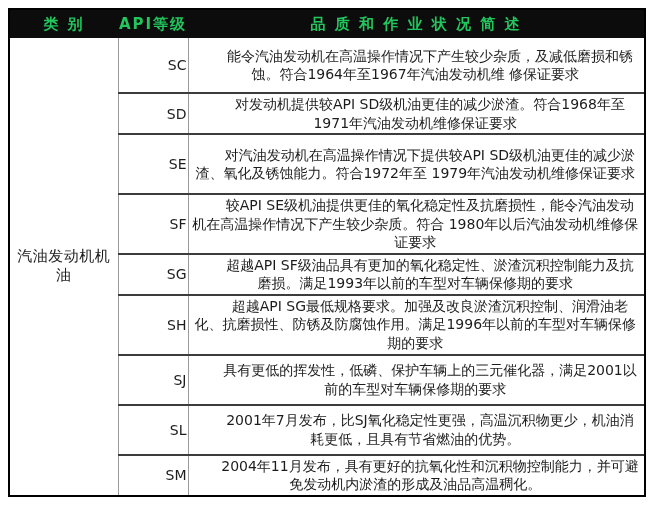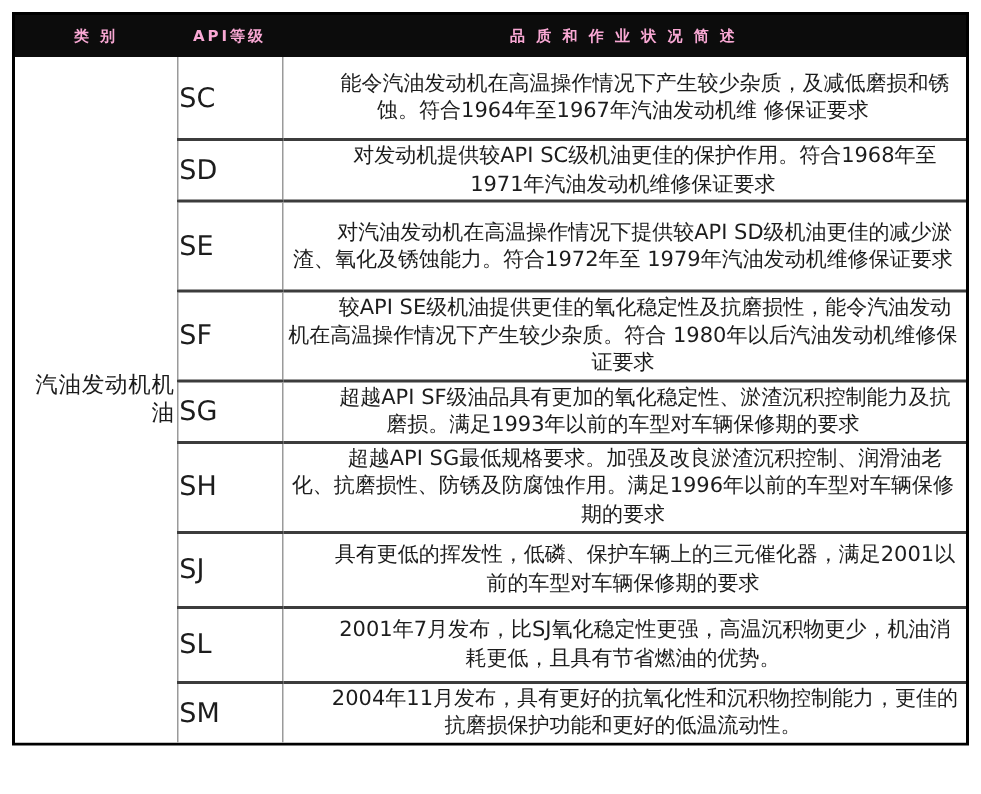--- a/index.html
+++ b/index.html
@@ -10,31 +10,31 @@
   }
   .page { position:relative; width:654px; height:529px; background:#ffffff; }
   .tbl-wrap {
     position:absolute; left:8px; top:8px; width:634px;
     border:2px solid #000000; background:#ffffff;
   }
   table { width:100%; border-collapse:collapse; table-layout:fixed; }
   col.c1 { width:108px; }
   col.c2 { width:70px; }
   thead th {
-    background:#0c0c0c; color:#f9a8d4; font-weight:bold;
-    font-size:10px; height:26px; padding:1px 0; text-align:center;
+    background:#0c0c0c; color:#22c55e; font-weight:bold;
+    font-size:15px; height:26px; padding:1px 0; text-align:center;
     letter-spacing:2px; border:0;
   }
   tbody td { vertical-align:middle; color:#1c1c1c; background:#ffffff; }
   td.category {
-    text-align:right; font-size:15px; letter-spacing:0.5px;
+    text-align:center; font-size:15px; letter-spacing:0.5px;
     border-right:1px solid #9a9a9a;
   }
   td.grade {
-    text-align:left; font-size:18px;
+    text-align:right; font-size:14px;
     border-left:1px solid #9a9a9a; border-right:1px solid #9a9a9a;
   }
   td.desc { font-size:14px; }
   td.desc p {
     margin:0; padding:0 4px 0 2px;
     text-indent:2.1em; line-height:18.5px; text-align:center;
   }
   
   tbody tr:not(:first-child) td.grade,
   tbody tr:not(:first-child) td.desc { border-top:2px solid #3c3c3c; }
@@ -65,21 +65,21 @@
         <tr class="r0">
           <td class="category" rowspan="9">汽油发动机机油</td>
           <td class="grade">SC</td>
           <td class="desc">
               <p>能令汽油发动机在高温操作情况下产生较少杂质，及减低磨损和锈蚀。符合1964年至1967年汽油发动机维  修保证要求</p>
             </td>
         </tr>
         <tr class="r1">
           <td class="grade">SD</td>
           <td class="desc">
-              <p>对发动机提供较API SC级机油更佳的保护作用。符合1968年至1971年汽油发动机维修保证要求</p>
+              <p>对发动机提供较API SD级机油更佳的减少淤渣。符合1968年至1971年汽油发动机维修保证要求</p>
             </td>
         </tr>
         <tr class="r2">
           <td class="grade">SE</td>
           <td class="desc">
               <p>对汽油发动机在高温操作情况下提供较API SD级机油更佳的减少淤渣、氧化及锈蚀能力。符合1972年至 1979年汽油发动机维修保证要求</p>
             </td>
         </tr>
         <tr class="r3">
           <td class="grade">SF</td>
@@ -107,19 +107,19 @@
         </tr>
         <tr class="r7">
           <td class="grade">SL</td>
           <td class="desc">
               <p>2001年7月发布，比SJ氧化稳定性更强，高温沉积物更少，机油消耗更低，且具有节省燃油的优势。</p>
             </td>
         </tr>
         <tr class="r8">
           <td class="grade">SM</td>
           <td class="desc">
-              <p>2004年11月发布，具有更好的抗氧化性和沉积物控制能力，更佳的抗磨损保护功能和更好的低温流动性。</p>
+              <p>2004年11月发布，具有更好的抗氧化性和沉积物控制能力，并可避免发动机内淤渣的形成及油品高温稠化。</p>
             </td>
         </tr>
       </tbody>
     </table>
   </div>
 </div>
 
 </body></html>

